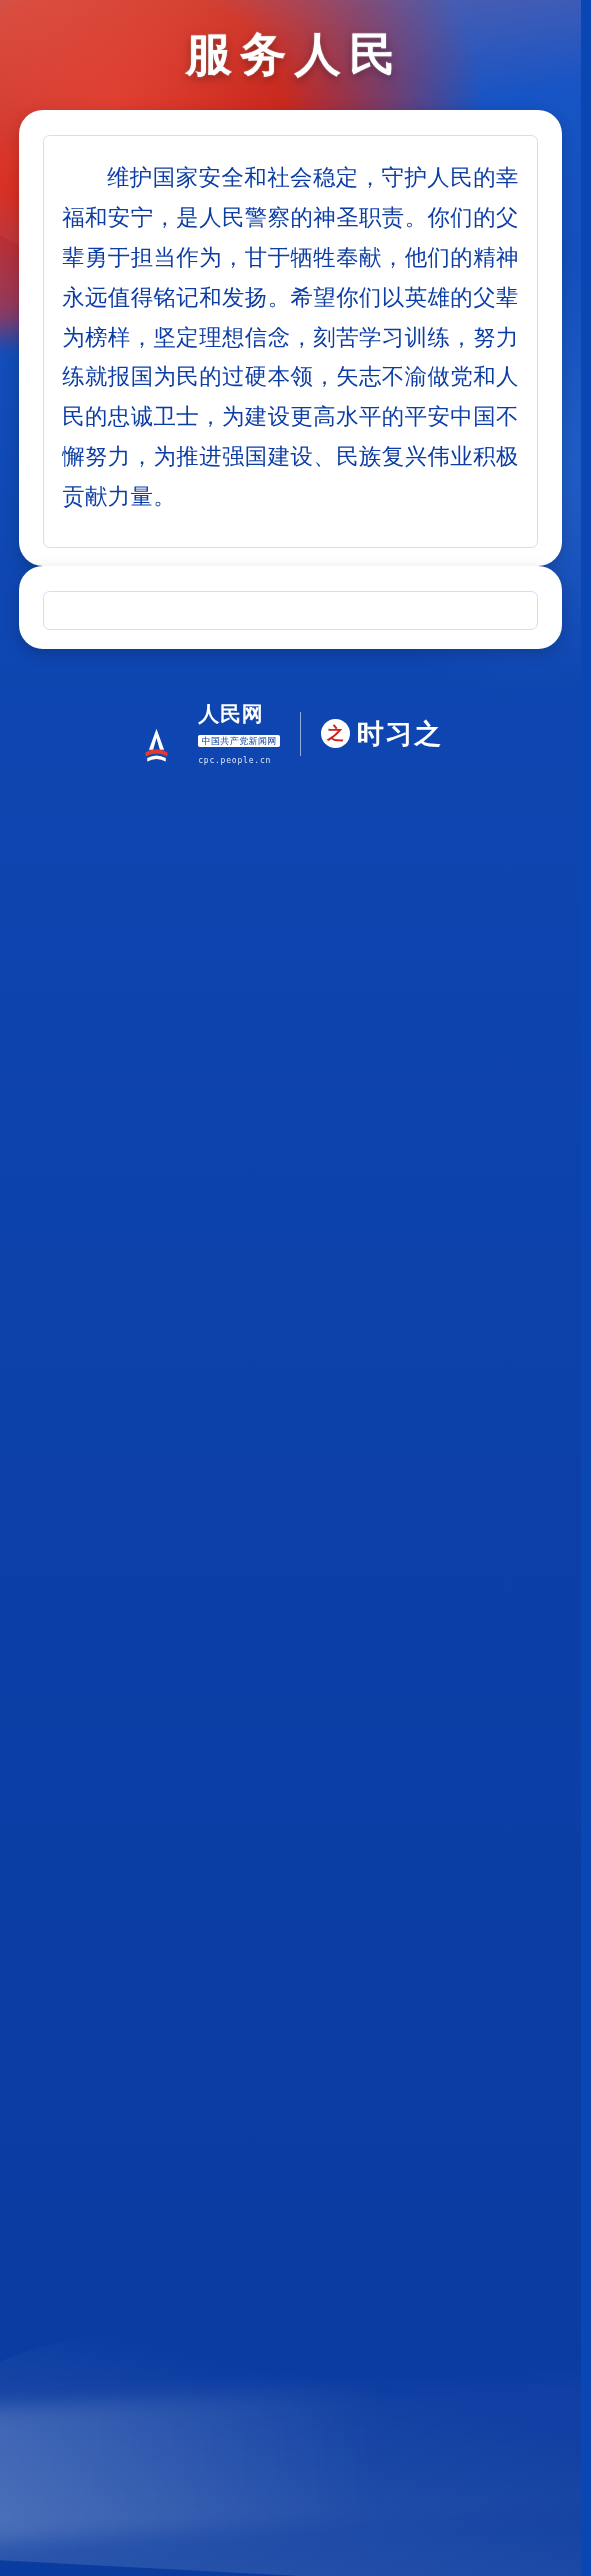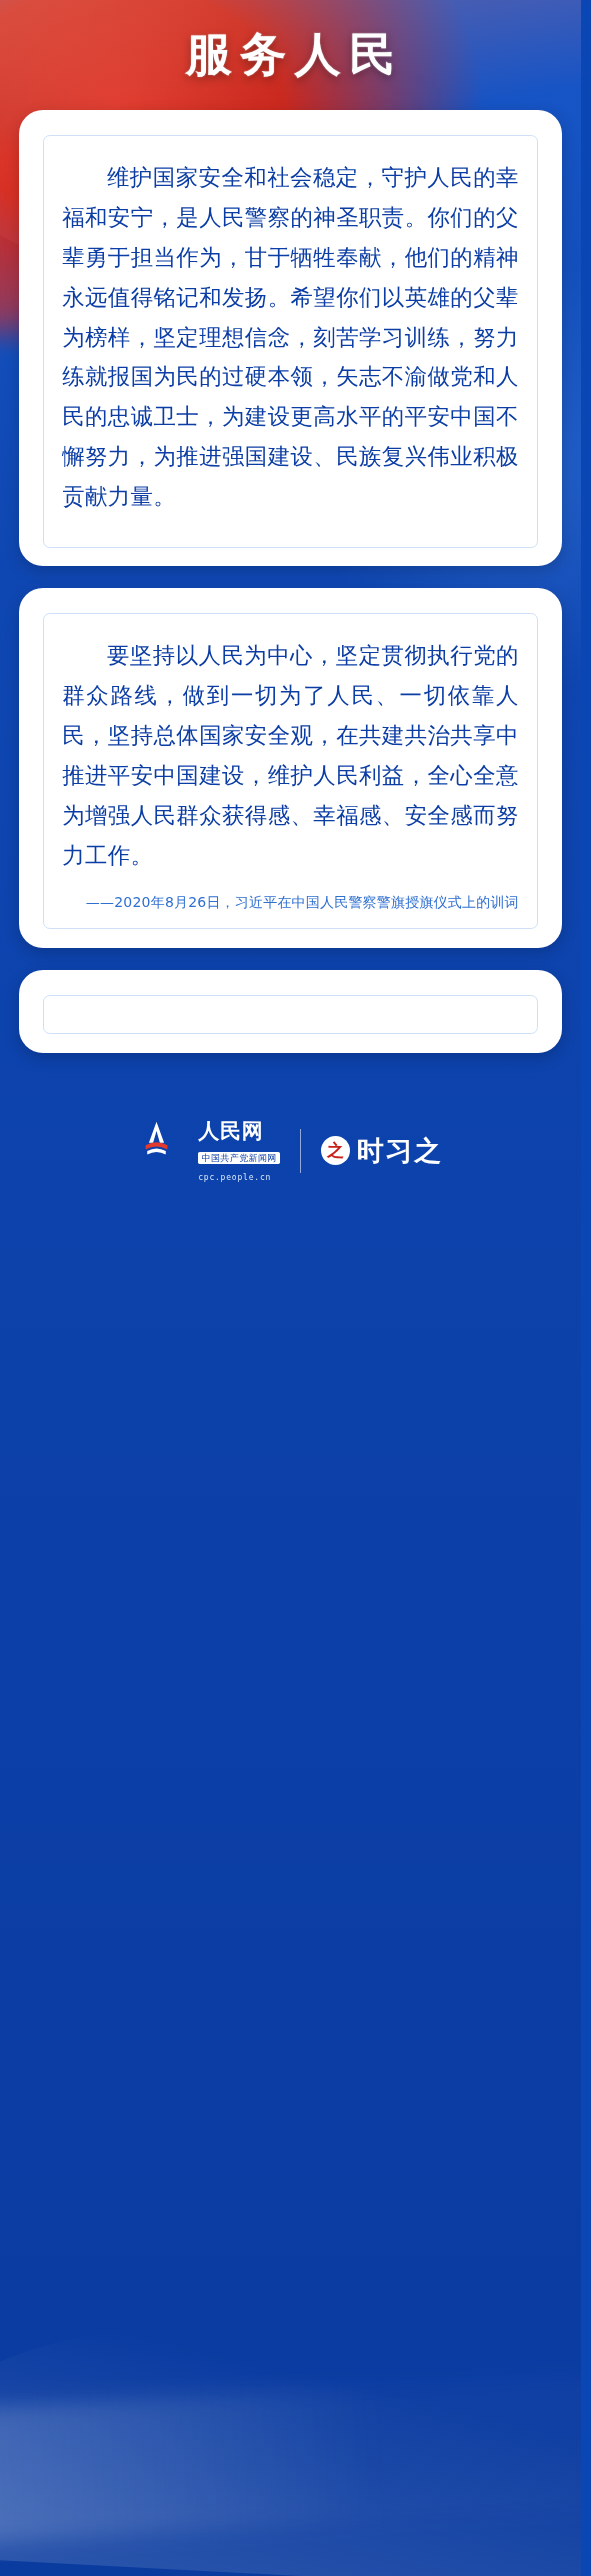--- a/index.html
+++ b/index.html
@@ -80,21 +80,20 @@
   .cards {
     position: relative;
     padding: 0 18.6px;
   }
   .card {
     position: relative;
     background: #ffffff;
     border-radius: 24px;
     box-shadow: 0 5px 15px rgba(0,0,0,0.18);
     padding: 25px 24px 18.6px 24px;
-    margin-bottom: 22px;
   }
   .card-inner {
     border: 0.8px solid #cfe0f6;
     border-radius: 6.8px;
     padding: 22px 18.6px 15px 18.6px;
     background: #ffffff;
   }
   .quote {
     font-family: "DejaVu Sans", sans-serif;
     font-size: 22.4px;
@@ -121,21 +120,21 @@
     position: relative;
     height: 152px;
     display: flex;
     align-items: center;
     justify-content: center;
     gap: 15px;
     margin-top: 8.5px;
   }
   .logo-block {
     display: flex;
-    align-items: flex-start;
+    align-items: flex-end;
     gap: 23px;
   }
   .logo-mark {
     width: 37px;
     height: 39px;
     position: relative;
   }
   .logo-text {
     display: flex;
     flex-direction: column;
@@ -219,26 +218,20 @@
   </div>
 
   <div class="cards">
 
     <div class="card">
       <div class="card-inner">
         <p class="quote">维护国家安全和社会稳定，守护人民的幸福和安宁，是人民警察的神圣职责。你们的父辈勇于担当作为，甘于牺牲奉献，他们的精神永远值得铭记和发扬。希望你们以英雄的父辈为榜样，坚定理想信念，刻苦学习训练，努力练就报国为民的过硬本领，矢志不渝做党和人民的忠诚卫士，为建设更高水平的平安中国不懈努力，为推进强国建设、民族复兴伟业积极贡献力量。</p>
       </div>
     </div>
 
-    <div class="card">
-      <div class="card-inner">
-        <p class="quote">要坚持以人民为中心，坚定贯彻执行党的群众路线，做到一切为了人民、一切依靠人民，坚持总体国家安全观，在共建共治共享中推进平安中国建设，维护人民利益，全心全意为增强人民群众获得感、幸福感、安全感而努力工作。</p>
-        <p class="attrib">——2020年8月26日，习近平在中国人民警察警旗授旗仪式上的训词</p>
-      </div>
-    </div>
 
     <div class="card">
       <div class="card-inner">
       </div>
     </div>
 
   </div>
 
   <div class="footer">
     <div class="logo-block">

